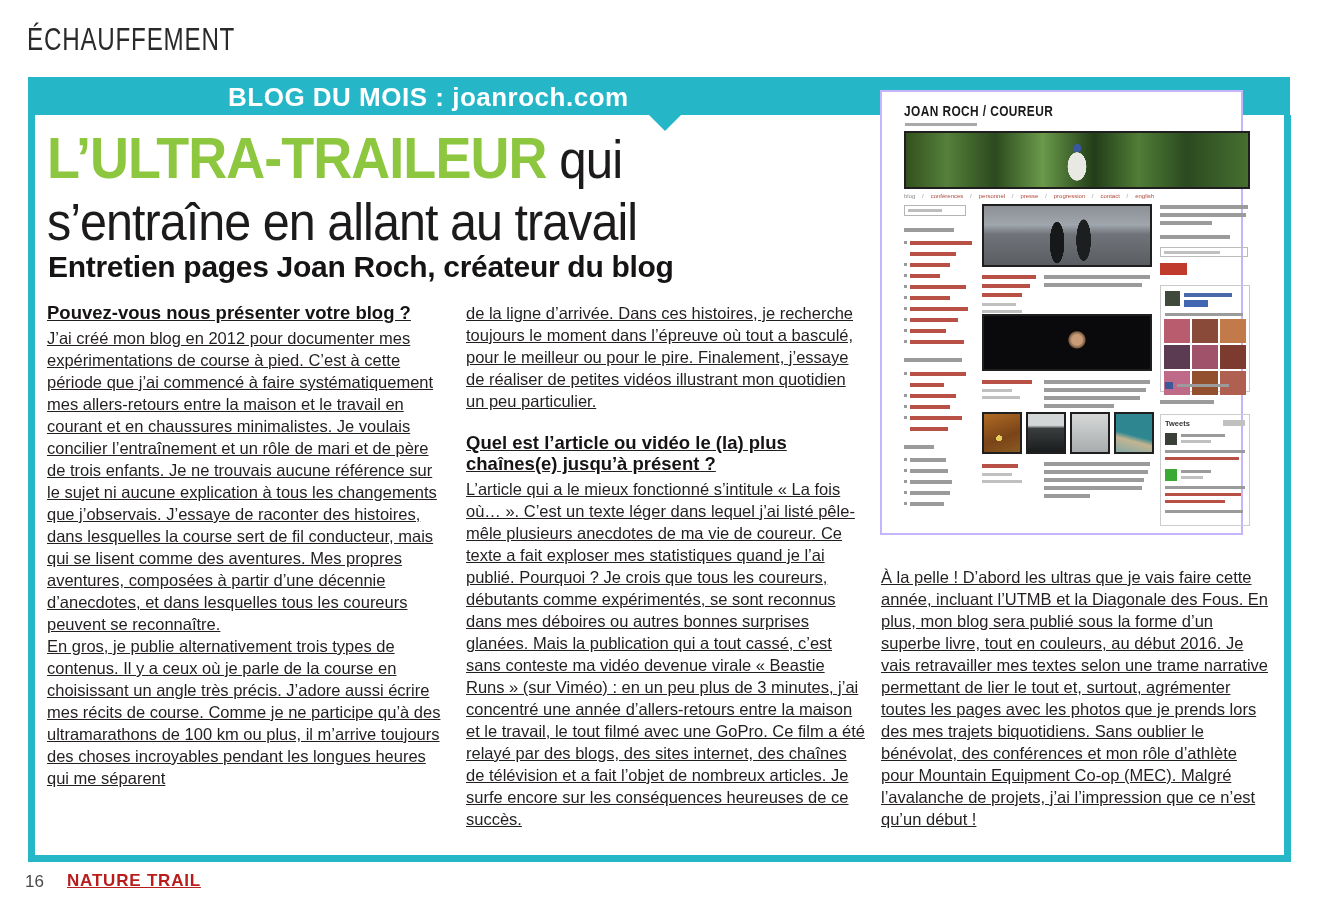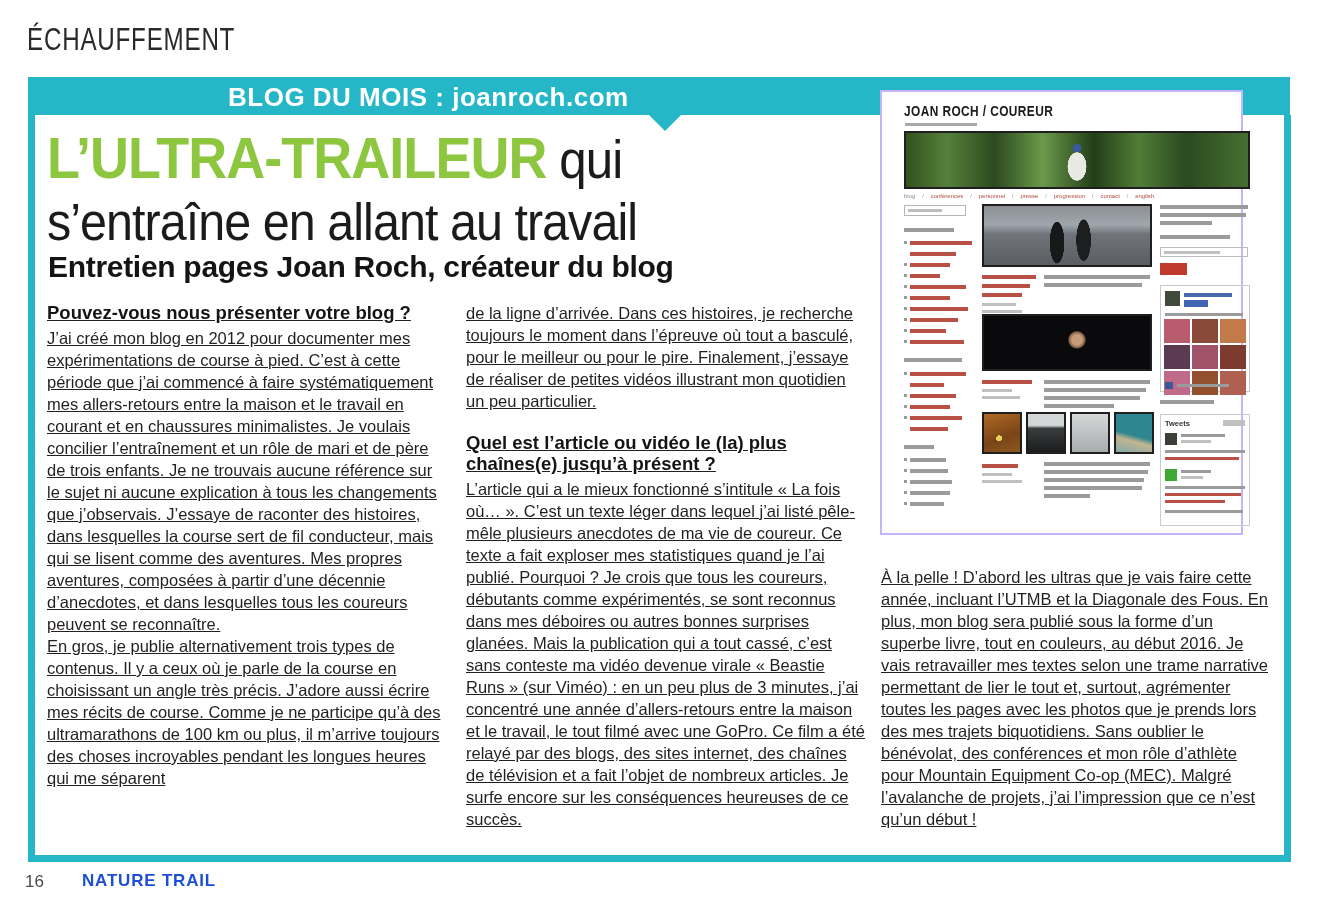--- a/index.html
+++ b/index.html
@@ -33,21 +33,21 @@
   .subhead  { left:48px; top:250px; font-size:30px; font-weight:800; color:#161314; letter-spacing:-0.3px; }
 
   
   .col { position:absolute; color:#231f20; font-size:16.5px; line-height:22px;text-decoration:underline; }
   .col .q { font-size:18.5px; line-height:21px; font-weight:800; margin:20px 0 4px 0; color:#161314; }
   .col > :first-child { margin-top:0; }
   .col p { margin:0; }
 
   
   .folio { left:25px; top:872px; font-size:17px; color:#4a4a4a; }
-  .mag   { left:82px; top:871px; font-size:17px; font-weight:800; letter-spacing:.8px; color:#1d4ed8; }
+  .mag   { left:67px; top:871px; font-size:17px; font-weight:800; letter-spacing:.8px; color:#b91c1c;text-decoration:underline; }
 
   
   .shot { left:880px; top:90px; width:363px; height:445px; background:#ffffff;
           border:2px solid #c4b5fd; z-index:5; }
   .shot .abs { position:absolute; }
   .site-title { left:22px; top:11px; font-size:14.5px; font-weight:800; color:#1a1a1a;
                 display:inline-block; transform:scaleX(.82); transform-origin:0 50%; letter-spacing:.5px; }
   .tagline { left:23px; top:31px; width:72px; height:3px; background:#c4c4c4; }
 
   .hero { left:22px; top:39px; width:346px; height:58px; border:2px solid #1f1f1f;

